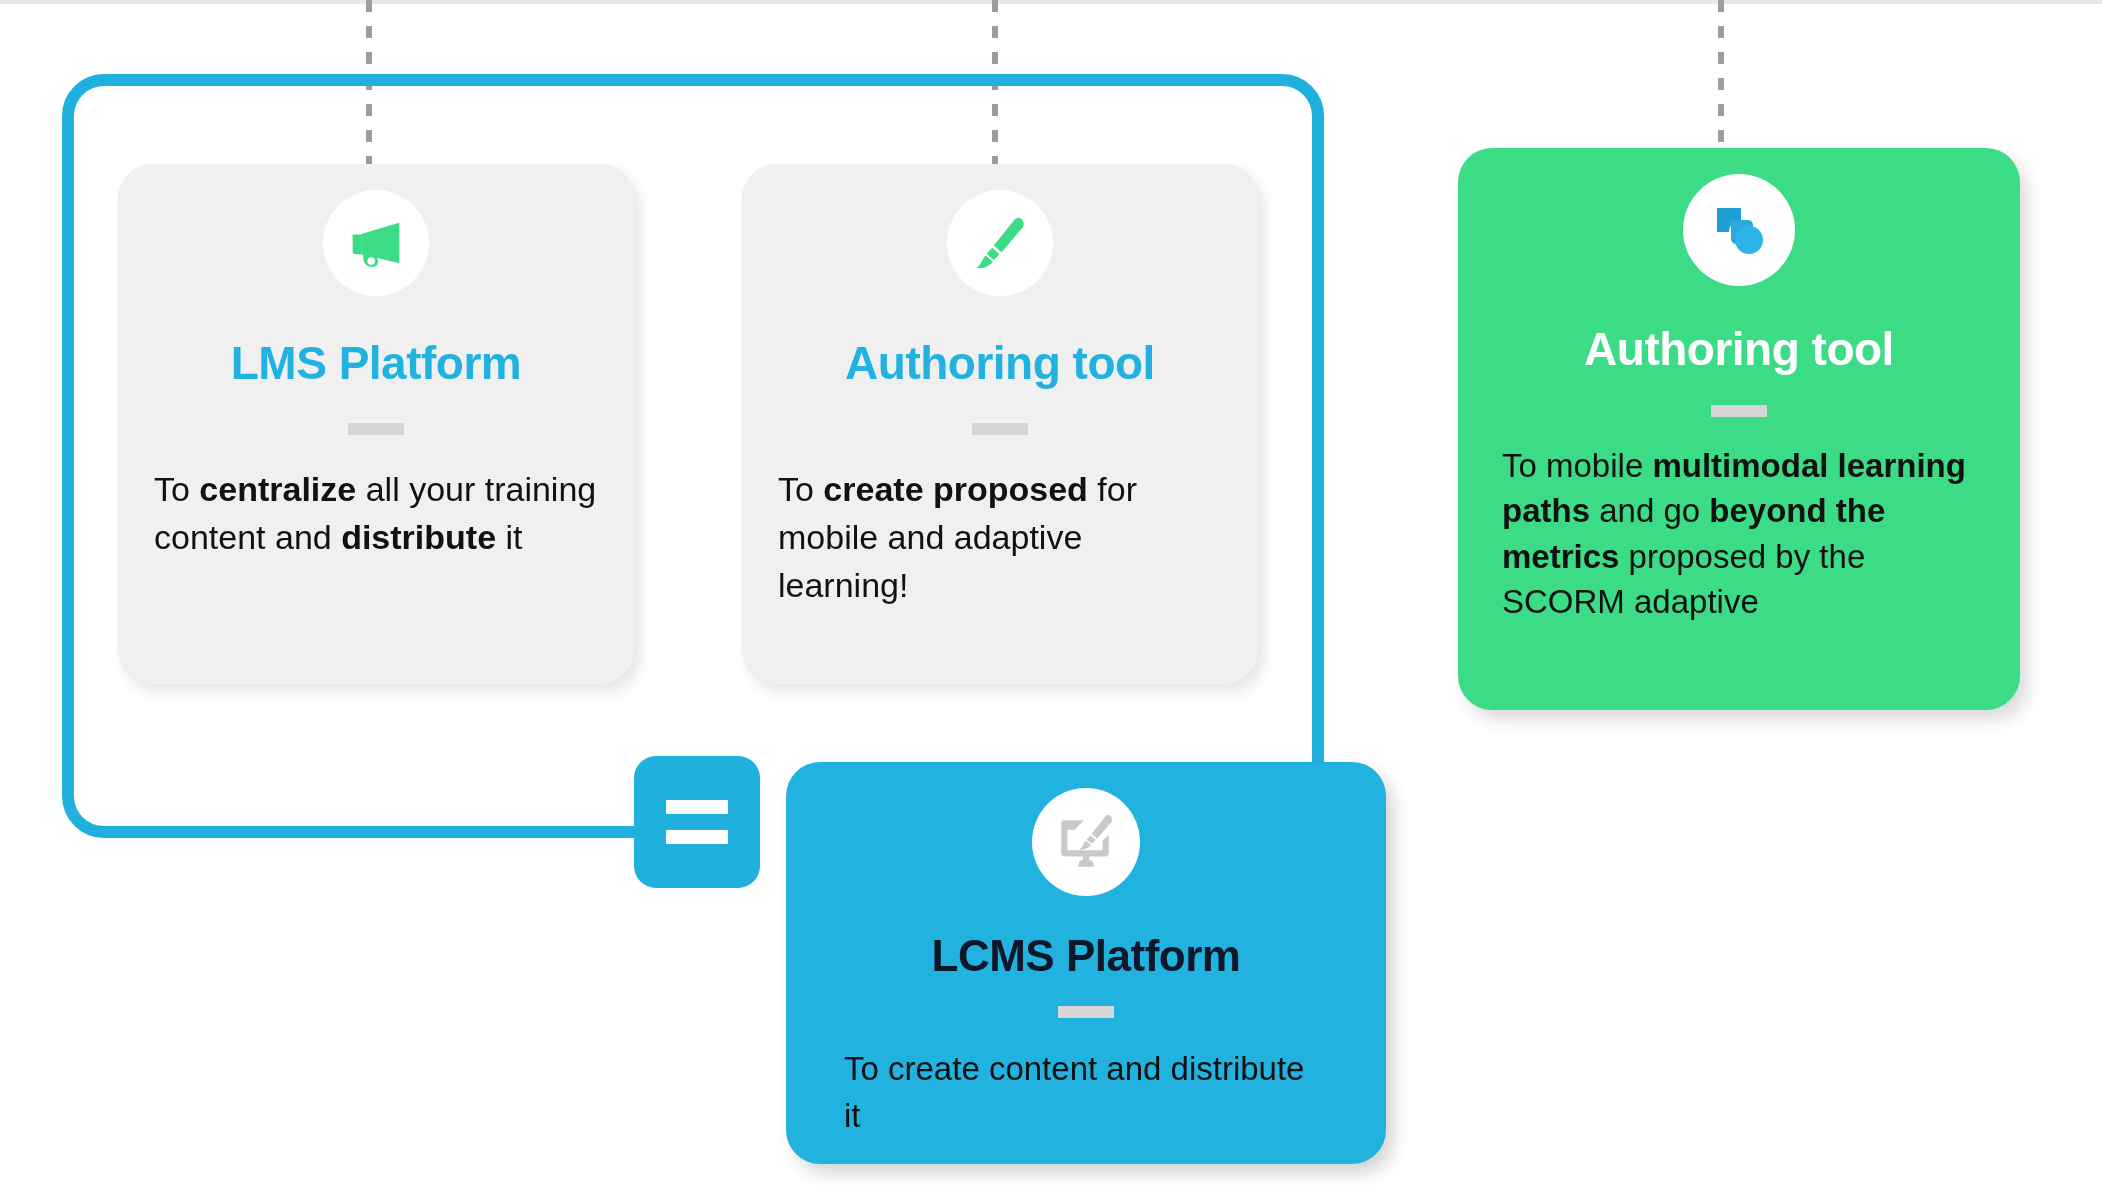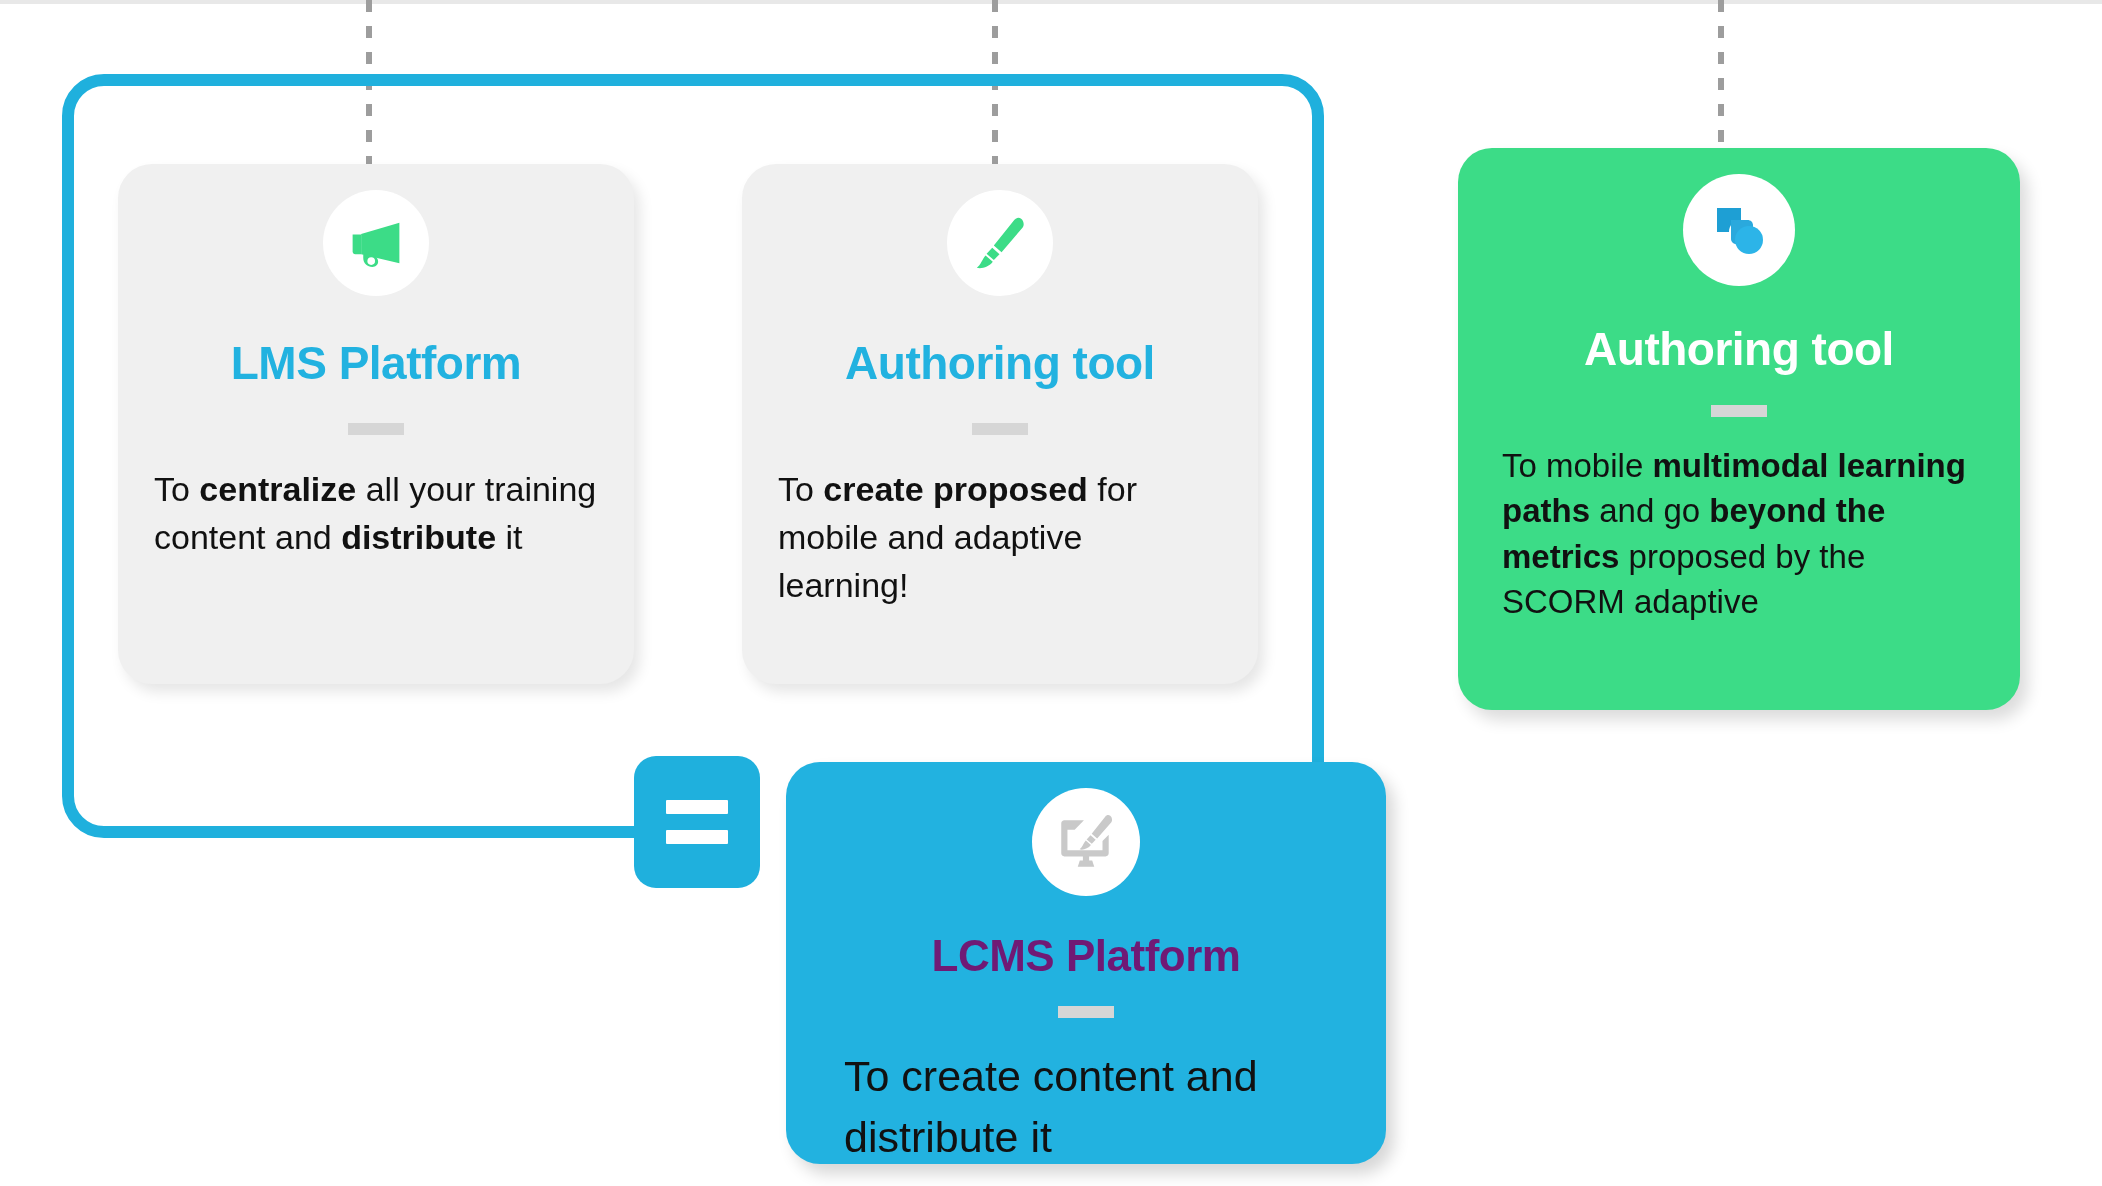--- a/index.html
+++ b/index.html
@@ -150,21 +150,21 @@
   
   .card-title {
     font-size: 46px;
     font-weight: bold;
     letter-spacing: -0.5px;
     line-height: 1.1;
   }
   .card-lms .card-title,
   .card-authoring .card-title { color: #22b2e0; margin-top: 42px; }
   .card-green .card-title     { color: #ffffff; margin-top: 38px; }
-  .card-lcms .card-title      { color: #701a75; margin-top: 36px; font-size: 44px; }
+  .card-lcms .card-title      { color: #0f172a; margin-top: 36px; font-size: 44px; }
 
   
   .divider {
     width: 56px;
     height: 12px;
     background: #d6d6d6;
     margin-top: 34px;
     flex: none;
   }
   .card-green .divider { margin-top: 30px; }
@@ -173,21 +173,21 @@
   
   .card-body {
     font-size: 34px;
     line-height: 1.42;
     color: #111111;
     margin-top: 30px;
     padding: 0 36px;
     font-weight: normal;
   }
   .card-green .card-body { font-size: 33px; line-height: 1.38; margin-top: 26px; padding: 0 44px; }
-  .card-lcms  .card-body { font-size: 43px; margin-top: 28px; padding: 0 58px; }
+  .card-lcms  .card-body { font-size: 33px; margin-top: 28px; padding: 0 58px; }
   .card-body b { font-weight: bold; }
 </style>
 </head>
 <body>
 
 <div id="stage">
 
   <div class="top-rule"></div>
 
   <div class="dotted d1"></div>

